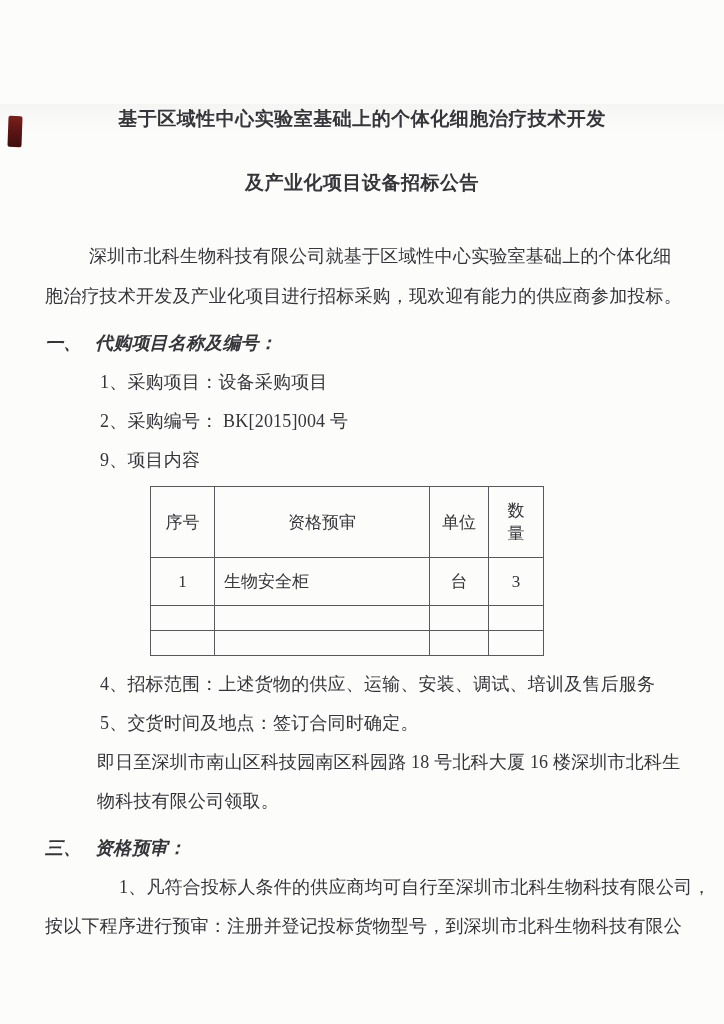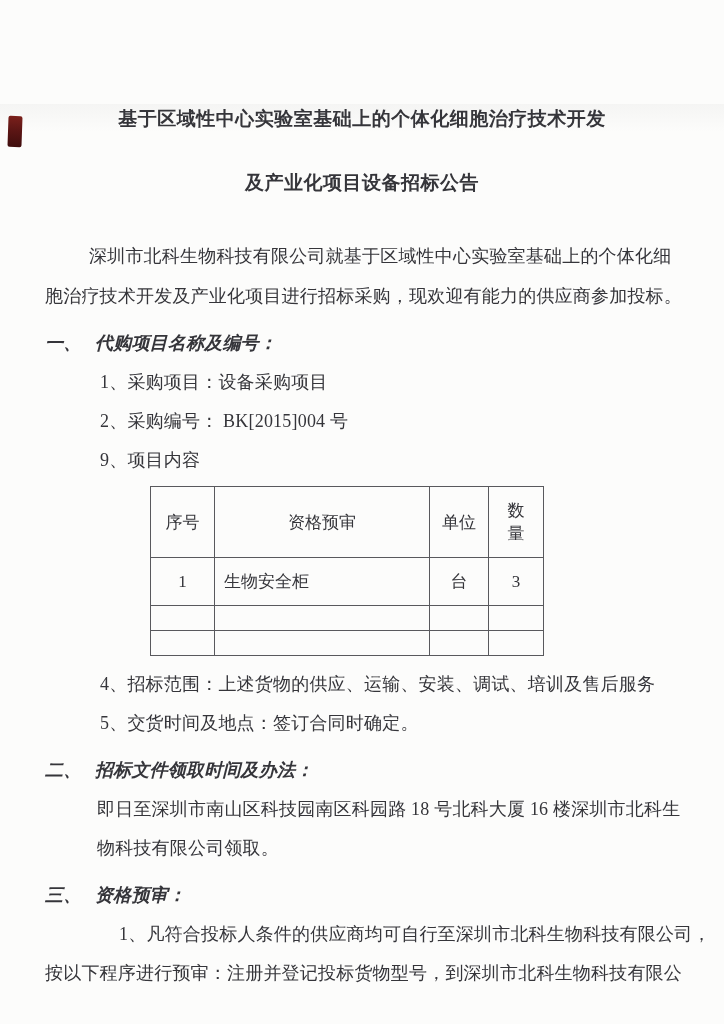--- a/index.html
+++ b/index.html
@@ -136,23 +136,20 @@
           <td class="name-cell"></td>
           <td></td>
           <td></td>
         </tr>
       </tbody>
     </table>
 
     <div class="line item">4、招标范围：上述货物的供应、运输、安装、调试、培训及售后服务</div>
     <div class="line item">5、交货时间及地点：签订合同时确定。</div>
 
-    <div class="line sec-heading">
-      <span class="sec-num">二、</span><span>招标文件领取时间及办法：</span>
-    </div>
     <div class="line block-indent">即日至深圳市南山区科技园南区科园路 18 号北科大厦 16 楼深圳市北科生</div>
     <div class="line block-indent">物科技有限公司领取。</div>
 
     <div class="line sec-heading">
       <span class="sec-num">三、</span><span>资格预审：</span>
     </div>
     <div class="line indent-first" style="padding-left:74px;">1、凡符合投标人条件的供应商均可自行至深圳市北科生物科技有限公司，</div>
     <div class="line">按以下程序进行预审：注册并登记投标货物型号，到深圳市北科生物科技有限公</div>
 
   </div>

